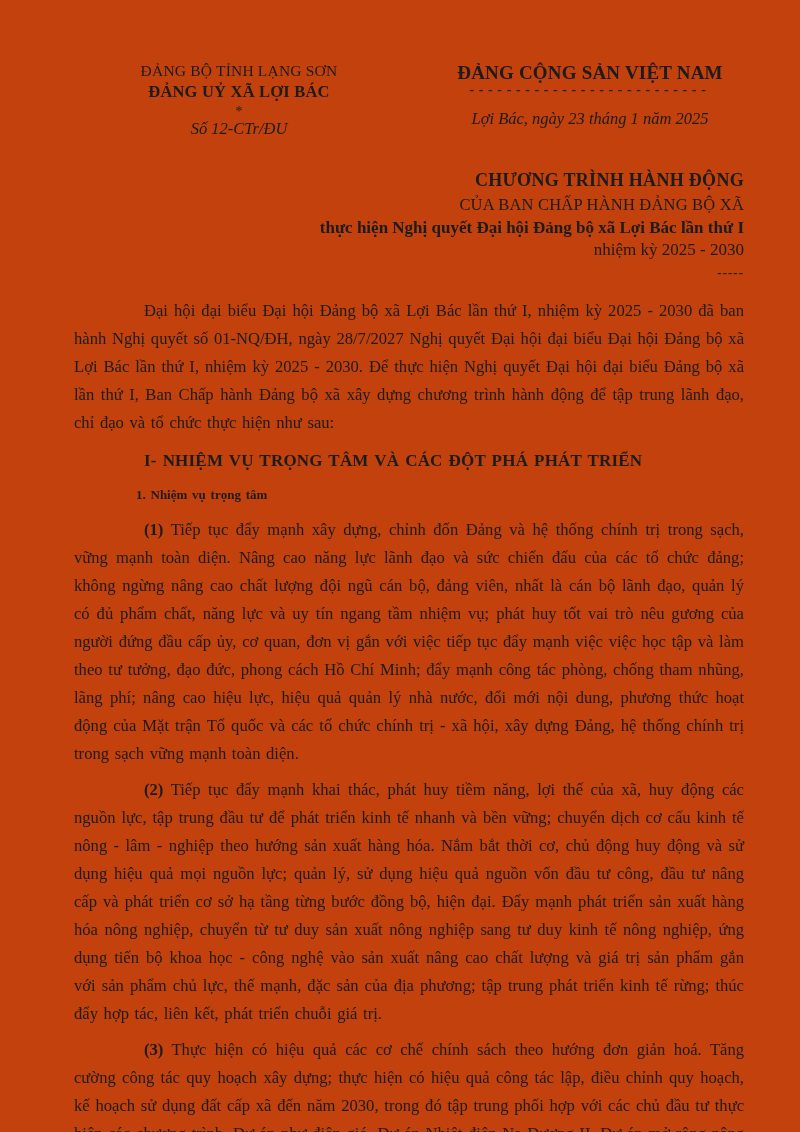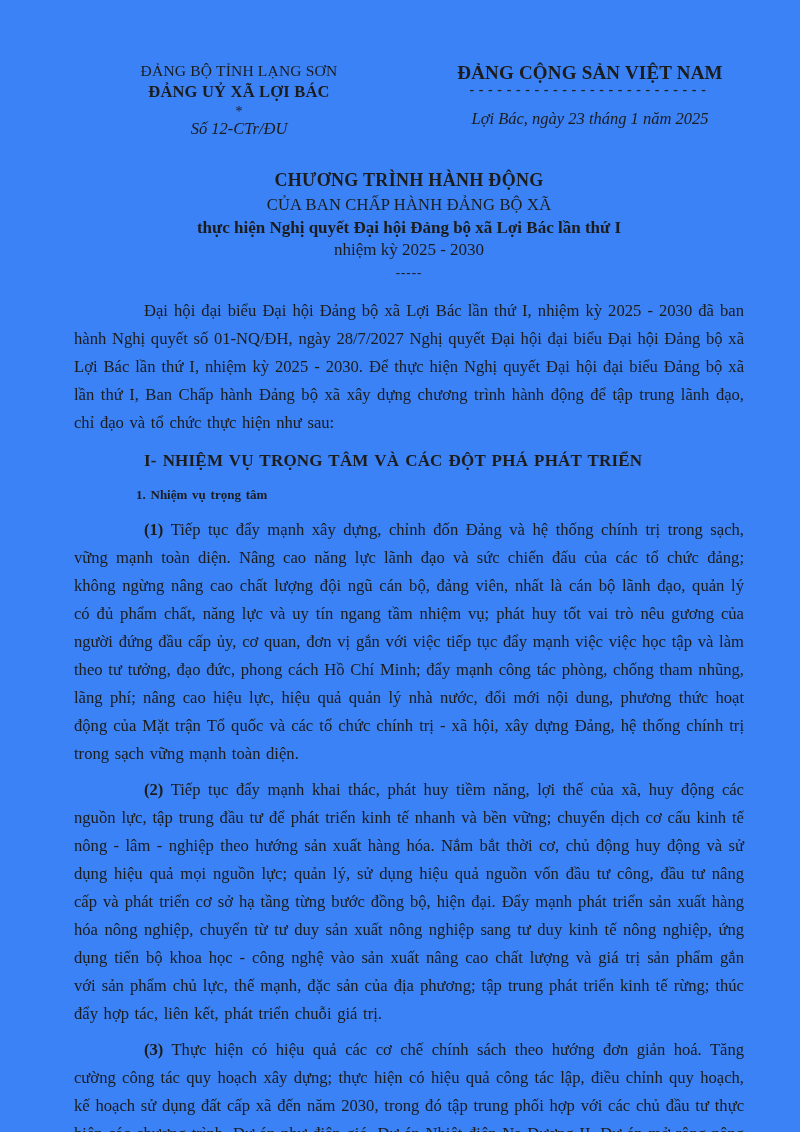--- a/index.html
+++ b/index.html
@@ -1,21 +1,21 @@
 <!DOCTYPE html>
 <html lang="vi"><head>
 <meta charset="utf-8">
 <style>
   html, body { margin: 0; padding: 0; background: #e8e8e8; }
   .page {
     position: relative;
     width: 800px;
     height: 1132px;
     margin: 0 auto;
-    background: #3b82f6;
+    background: #c2410c;
     box-sizing: border-box;
     padding: 62px 56px 30px 74px;
     font-family: "Liberation Serif", "DejaVu Serif", serif;
     color: #1c1c1c;
     overflow: hidden;
   }
   
   .doc-header { display: flex; justify-content: space-between; align-items: flex-start; }
   .hdr-left { width: 302px; margin-left: 14px; text-align: center; }
   .hdr-left .org-parent { font-size: 15.5px; letter-spacing: 0.2px; }
@@ -30,21 +30,21 @@
     font-weight: bold;
     letter-spacing: 4.6px;
     line-height: 10px;
     margin-top: 1px;
     white-space: nowrap;
     overflow: hidden;
     color: #222;
   }
   .hdr-right .place-date { font-size: 16.5px; font-style: italic; margin-top: 14px; white-space: nowrap; }
   
-  .doc-title { text-align: center; margin-top: 30px; line-height: 1.28; }
+  .doc-title { text-align: right; margin-top: 30px; line-height: 1.28; }
   .doc-title .t1 { font-size: 18px; font-weight: bold; letter-spacing: 0.3px; }
   .doc-title .t2 { font-size: 16.5px; margin-top: 2px; letter-spacing: 0.2px; }
   .doc-title .t3 { font-size: 17px; font-weight: bold; margin-top: 2px; }
   .doc-title .t4 { font-size: 17px; font-weight: normal; }
   .doc-title .t-sep { font-size: 13px; font-weight: bold; letter-spacing: 1px; margin-top: 4px; }
   
   .doc-body { margin-top: 16px; }
   .doc-body p {
     margin: 0 0 8px 0;
     font-size: 16.6px;

